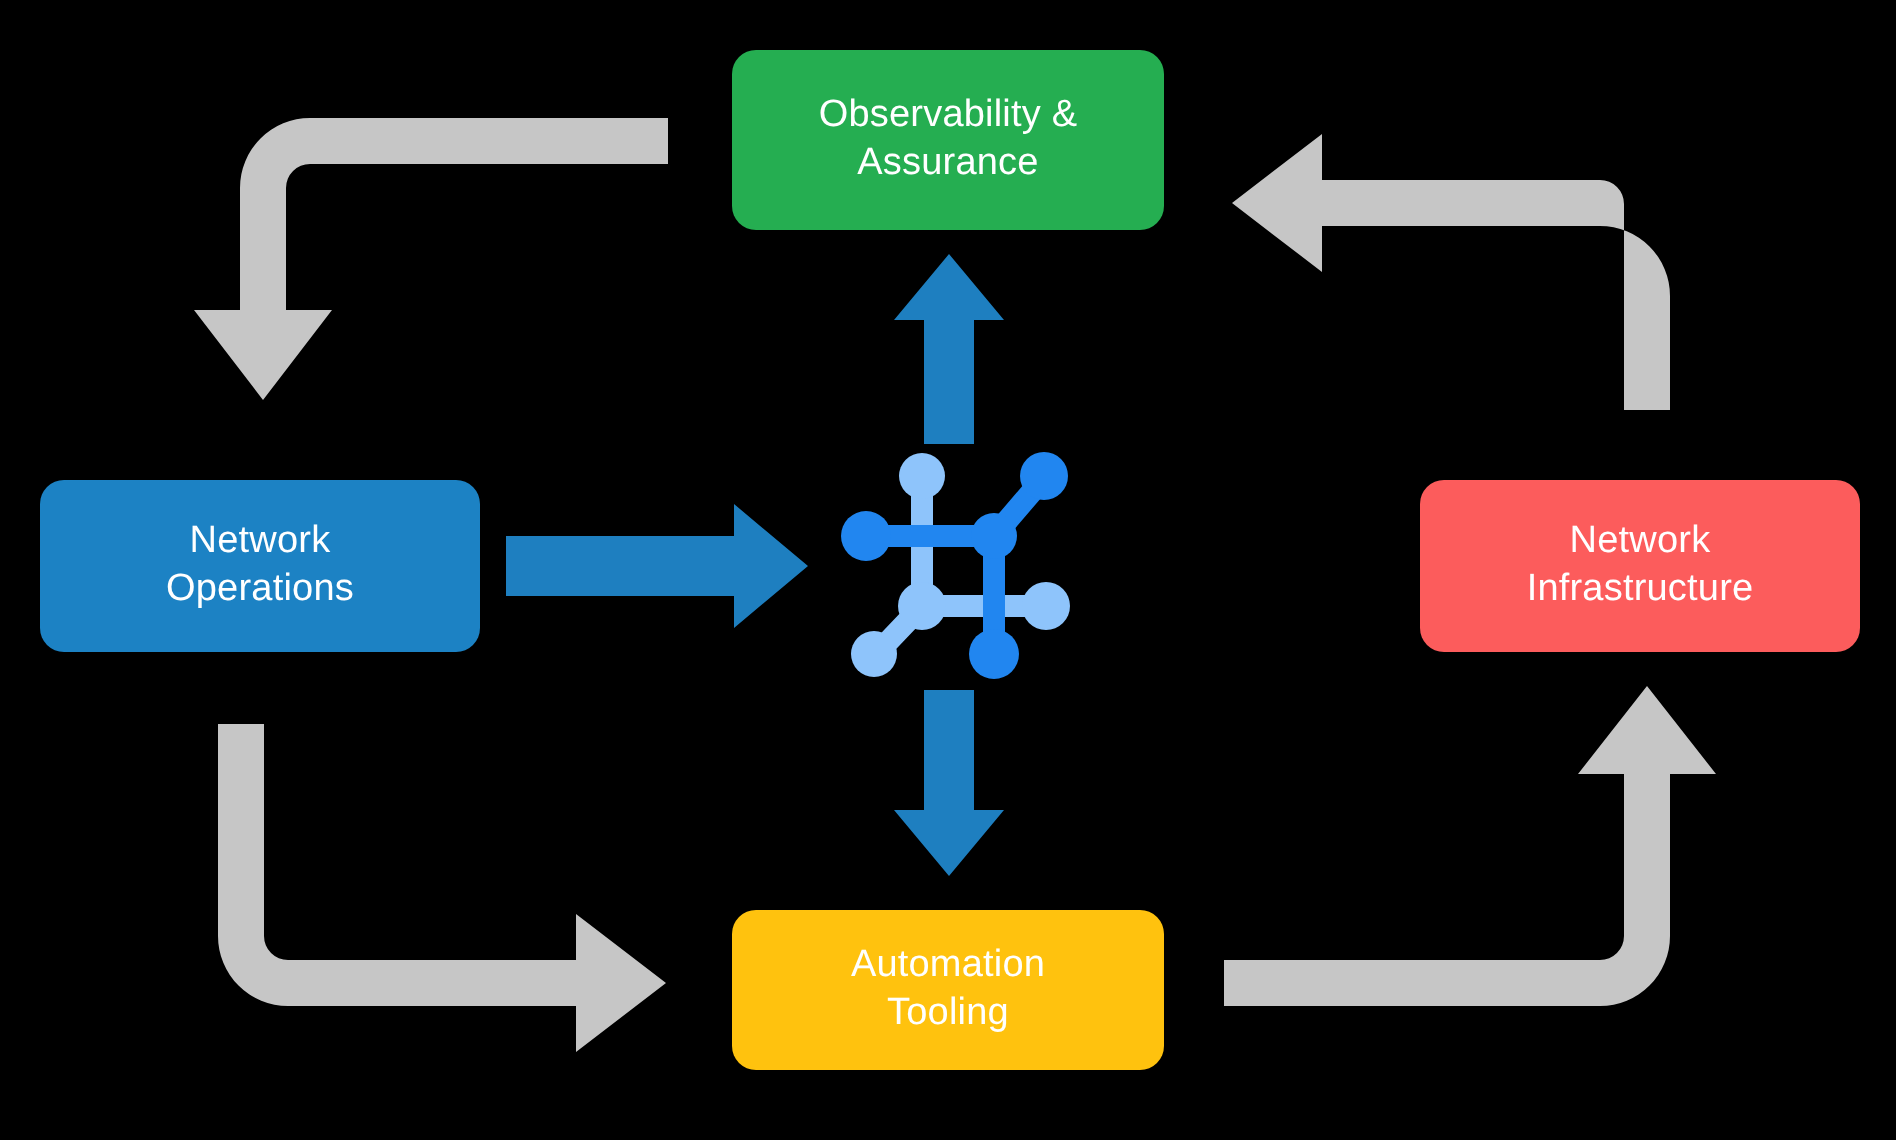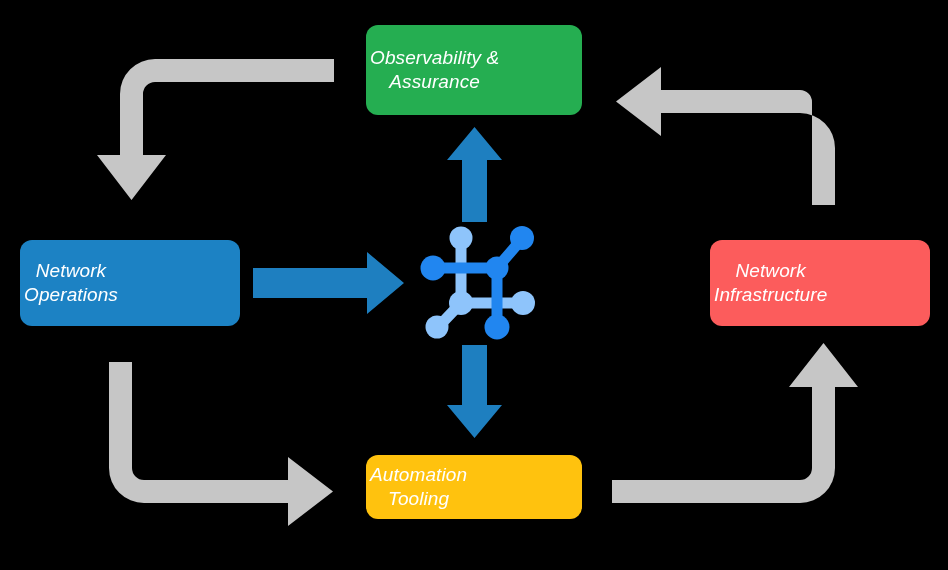--- a/index.html
+++ b/index.html
@@ -2,30 +2,30 @@
 <html><head>
 <meta charset="utf-8">
 <style>
   html,body{margin:0;padding:0;background:#000;}
   body{width:948px;height:570px;overflow:hidden;
        font-family:"Liberation Sans","DejaVu Sans",sans-serif;}
   #stage{position:relative;width:948px;height:570px;background:#000000;}
   .layer{position:absolute;left:0;top:0;width:948px;height:570px;}
   svg.layer{display:block;}
 
-  .node-box{position:absolute;display:flex;align-items:center;justify-content:flex-start;
+  .node-box{position:absolute;display:flex;align-items:center;justify-content:center;
             text-align:center;color:#ffffff;border-radius:12px;
             font-size:19px;line-height:1.28;font-weight:400;
-            letter-spacing:.1px;padding:4px 4px;box-sizing:border-box;font-style:italic;}
+            letter-spacing:.1px;padding:4px 4px;box-sizing:border-box;}
   .node-box span{display:block;white-space:pre-line;}
 
   #box-observability{left:366px;top:25px;width:216px;height:90px;background:#25AE51;}
   #box-operations  {left:20px; top:240px;width:220px;height:86px;background:#1C82C4;}
   #box-infrastructure{left:710px;top:240px;width:220px;height:86px;background:#FC5C5C;}
-  #box-automation  {left:366px;top:455px;width:216px;height:64px;background:#FFC20E;}
+  #box-automation  {left:366px;top:455px;width:216px;height:80px;background:#FFC20E;}
 </style>
 </head>
 <body>
 
 <div id="stage">
 
   <svg class="layer" viewBox="0 0 948 570">
 
     <path fill="#C6C6C6" d="M 334 59
              L 155 59

